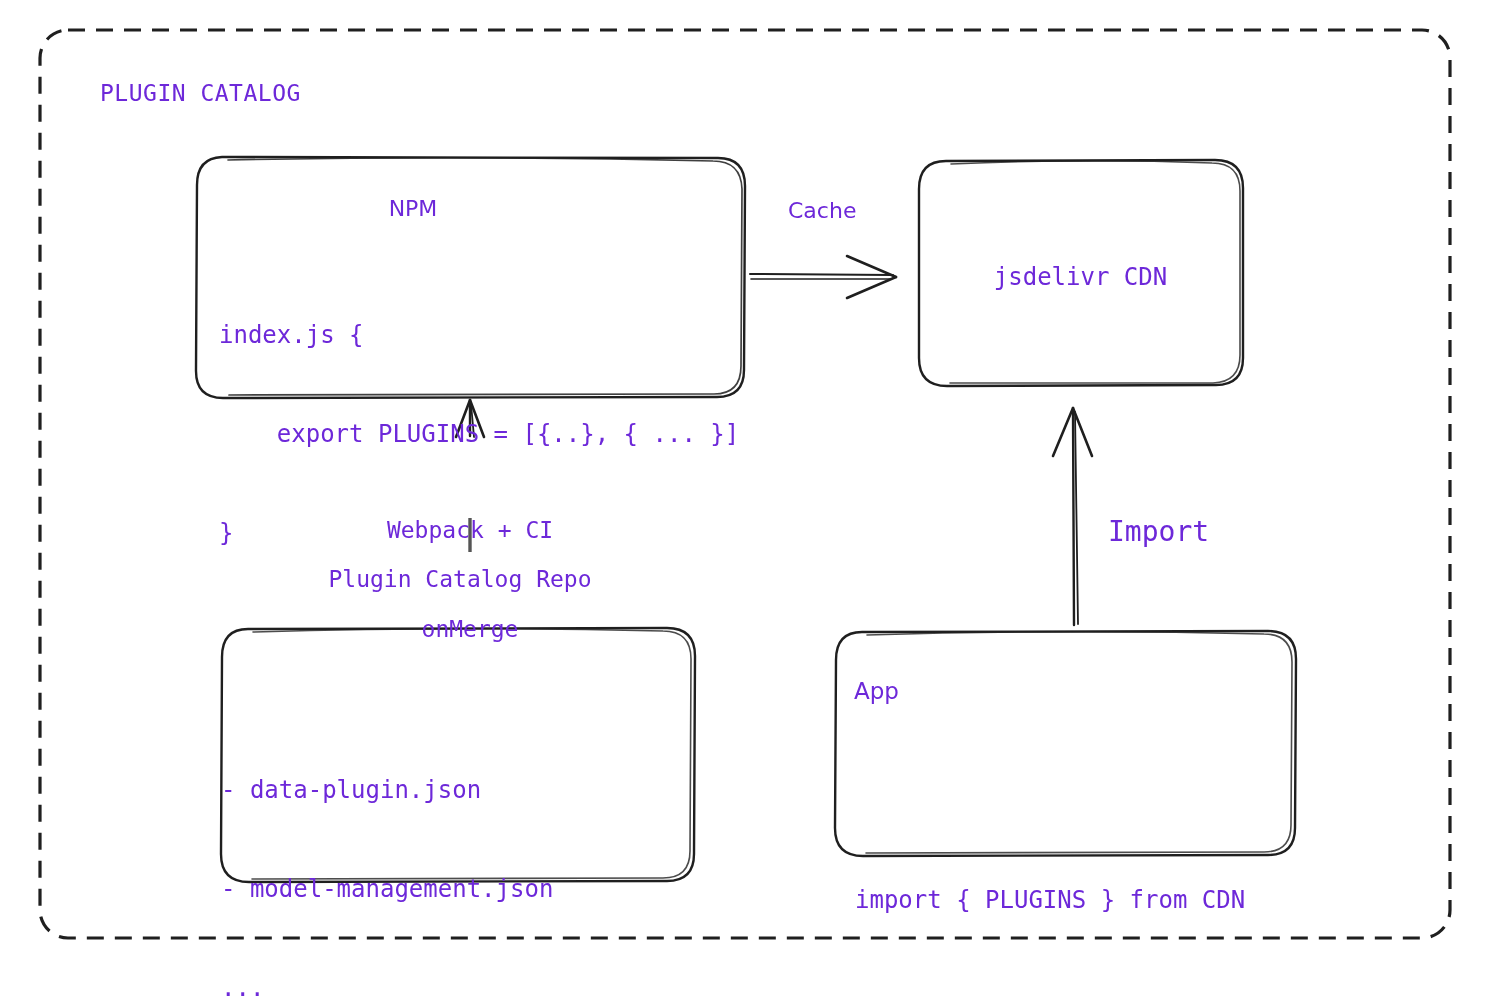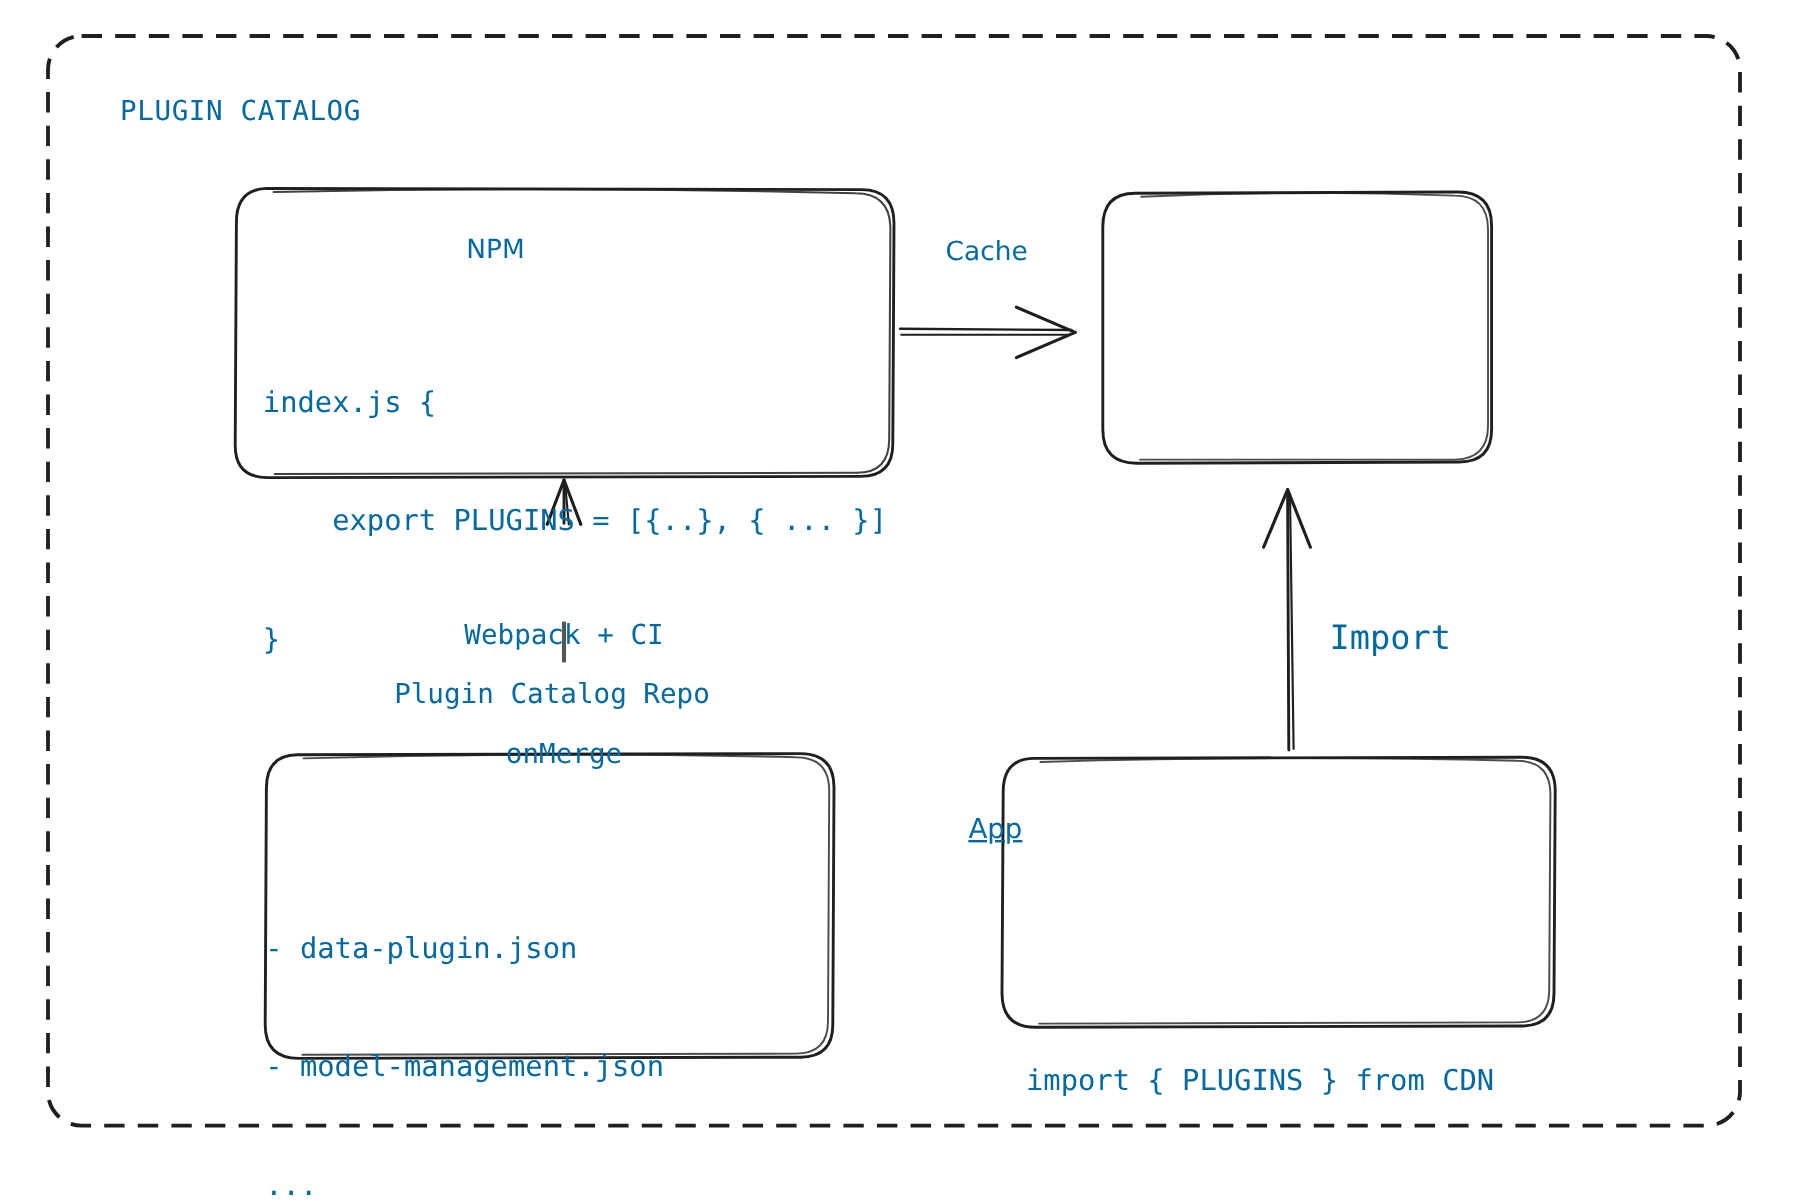--- a/index.html
+++ b/index.html
@@ -17,21 +17,21 @@
   }
   #sketch {
     position: absolute;
     left: 0;
     top: 0;
     width: 1506px;
     height: 1002px;
   }
   .lbl {
     position: absolute;
-    color: #0369a1;
+    color: #6d28d9;
     white-space: pre;
     line-height: 1.0;
   }
   .mono {
     font-family: "DejaVu Sans Mono", monospace;
   }
   .sans {
     font-family: "DejaVu Sans", sans-serif;
   }
 
@@ -46,21 +46,21 @@
   .t-cache        { left: 788px; top: 200px; font-size: 22px; }
 
   .t-webpack      { left: 340px; top: 448px; width: 260px; text-align: center;
                     font-size: 23px; line-height: 33px; }
 
   .t-repo-title   { left: 240px; top: 568px; width: 440px; text-align: center; font-size: 23px; }
   .t-repo-code    { left: 221px; top: 708px; font-size: 24px; line-height: 33px; }
 
   .t-import       { left: 1108px; top: 518px; font-size: 28px; }
 
-  .t-app          { left: 807px; top: 680px; font-size: 23px; text-decoration: underline; }
+  .t-app          { left: 854px; top: 680px; font-size: 23px; }
   .t-app-code     { left: 855px; top: 738px; font-size: 24px; line-height: 65px; }
 </style>
 </head>
 <body>
 
 <div id="stage">
 
   <svg id="sketch" viewBox="0 0 1506 1002">
 
     <rect x="40" y="30" width="1410" height="908" rx="28" ry="28" fill="none" stroke="#1f1f1f" stroke-width="3.2" stroke-dasharray="17 11" stroke-linecap="butt"></rect>
@@ -112,20 +112,21 @@
   <div class="lbl mono t-catalog">PLUGIN CATALOG</div>
 
   <div class="lbl sans t-npm">NPM</div>
 
   <div class="lbl mono t-npm-code">
     <div>index.js {</div>
     <div>    export PLUGINS = [{..}, { ... }]</div>
     <div>}</div>
   </div>
 
+  <div class="lbl mono t-cdn">jsdelivr CDN</div>
 
   <div class="lbl sans t-cache">Cache</div>
 
   <div class="lbl mono t-webpack">
     <div>Webpack + CI</div>
     <div>onMerge</div>
   </div>
 
   <div class="lbl mono t-repo-title">Plugin Catalog Repo</div>
 

